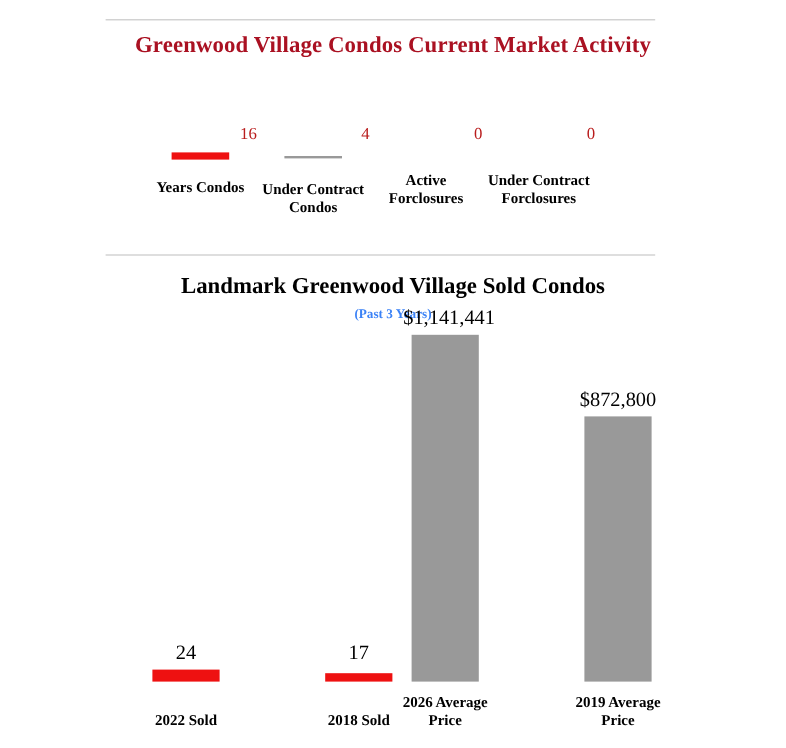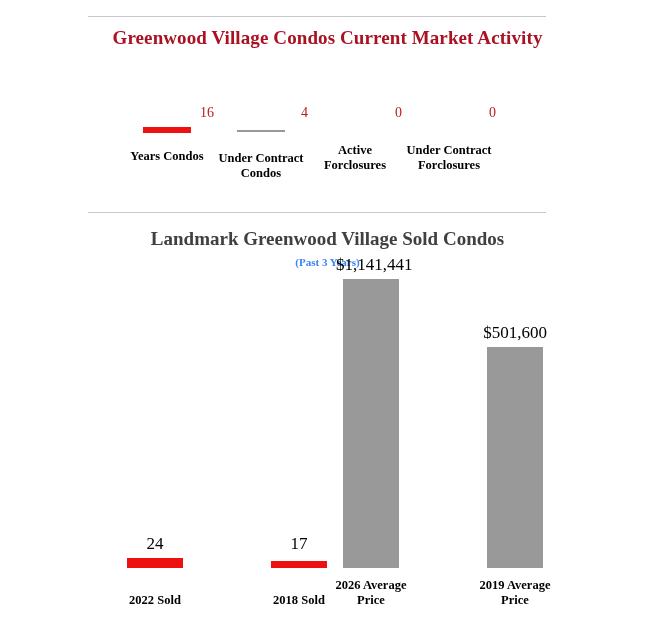--- a/index.html
+++ b/index.html
@@ -94,21 +94,21 @@
 
   
   .title-2 {
     position: absolute;
     left: 0;
     top: 228px;
     width: 655px;
     text-align: center;
     font-size: 19px;
     font-weight: bold;
-    color: #404040;
+    color: #000000;
   }
   .subtitle-2 {
     position: absolute;
     left: 0;
     top: 256px;
     width: 655px;
     text-align: center;
     font-size: 11px;
     font-weight: bold;
     color: #3b82f6;
@@ -211,20 +211,20 @@
     </div>
 
     <div class="c2-col" style="left:226px;">
       <div class="c2-val" style="bottom:293px;">$1,141,441</div>
       <div class="c2-bar" style="width:56px;height:289px;background:#999999;"></div>
       <div class="c2-lab">2026 Average Price</div>
     </div>
 
 
     <div class="c2-col" style="left:370px;">
-      <div class="c2-val" style="bottom:225px;">$501,600</div>
+      <div class="c2-val" style="bottom:225px;">$872,800</div>
       <div class="c2-bar" style="width:56px;height:221px;background:#999999;"></div>
       <div class="c2-lab">2019 Average Price</div>
     </div>
 
   </div>
 
 </div>
 
 </body></html>

